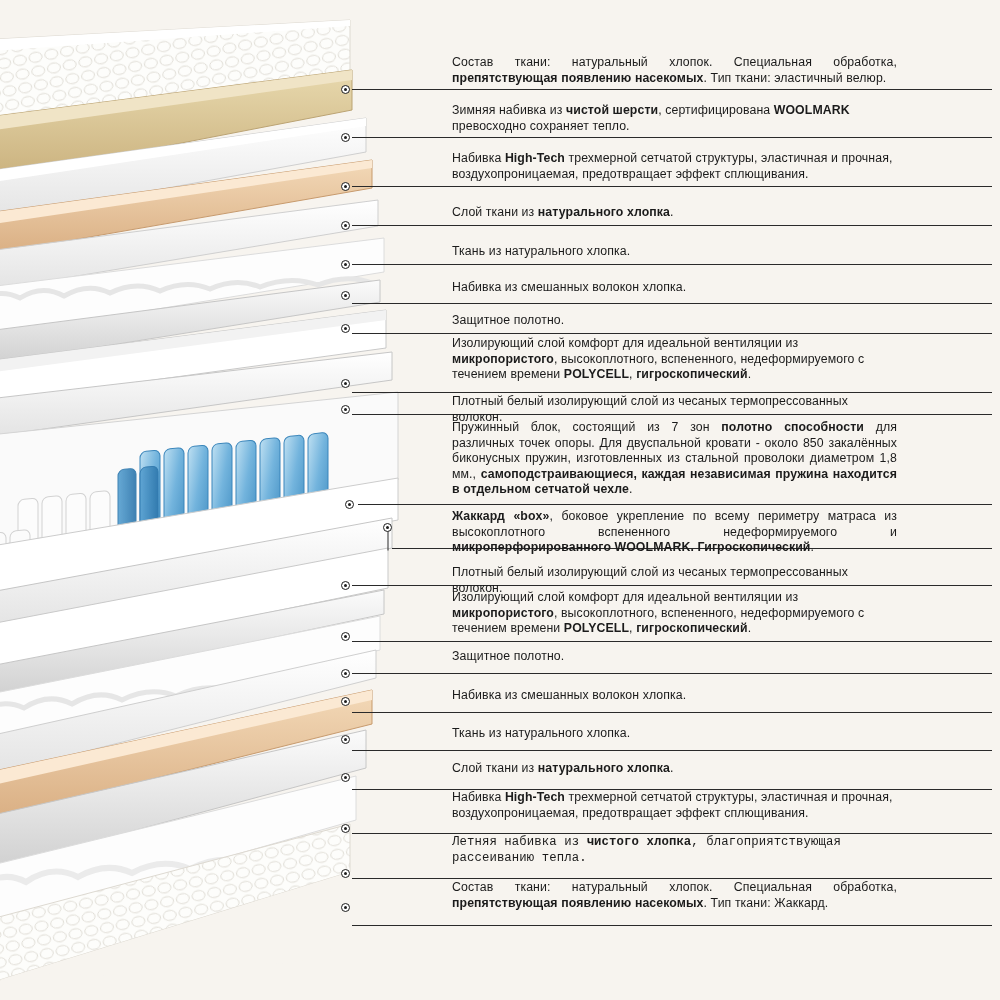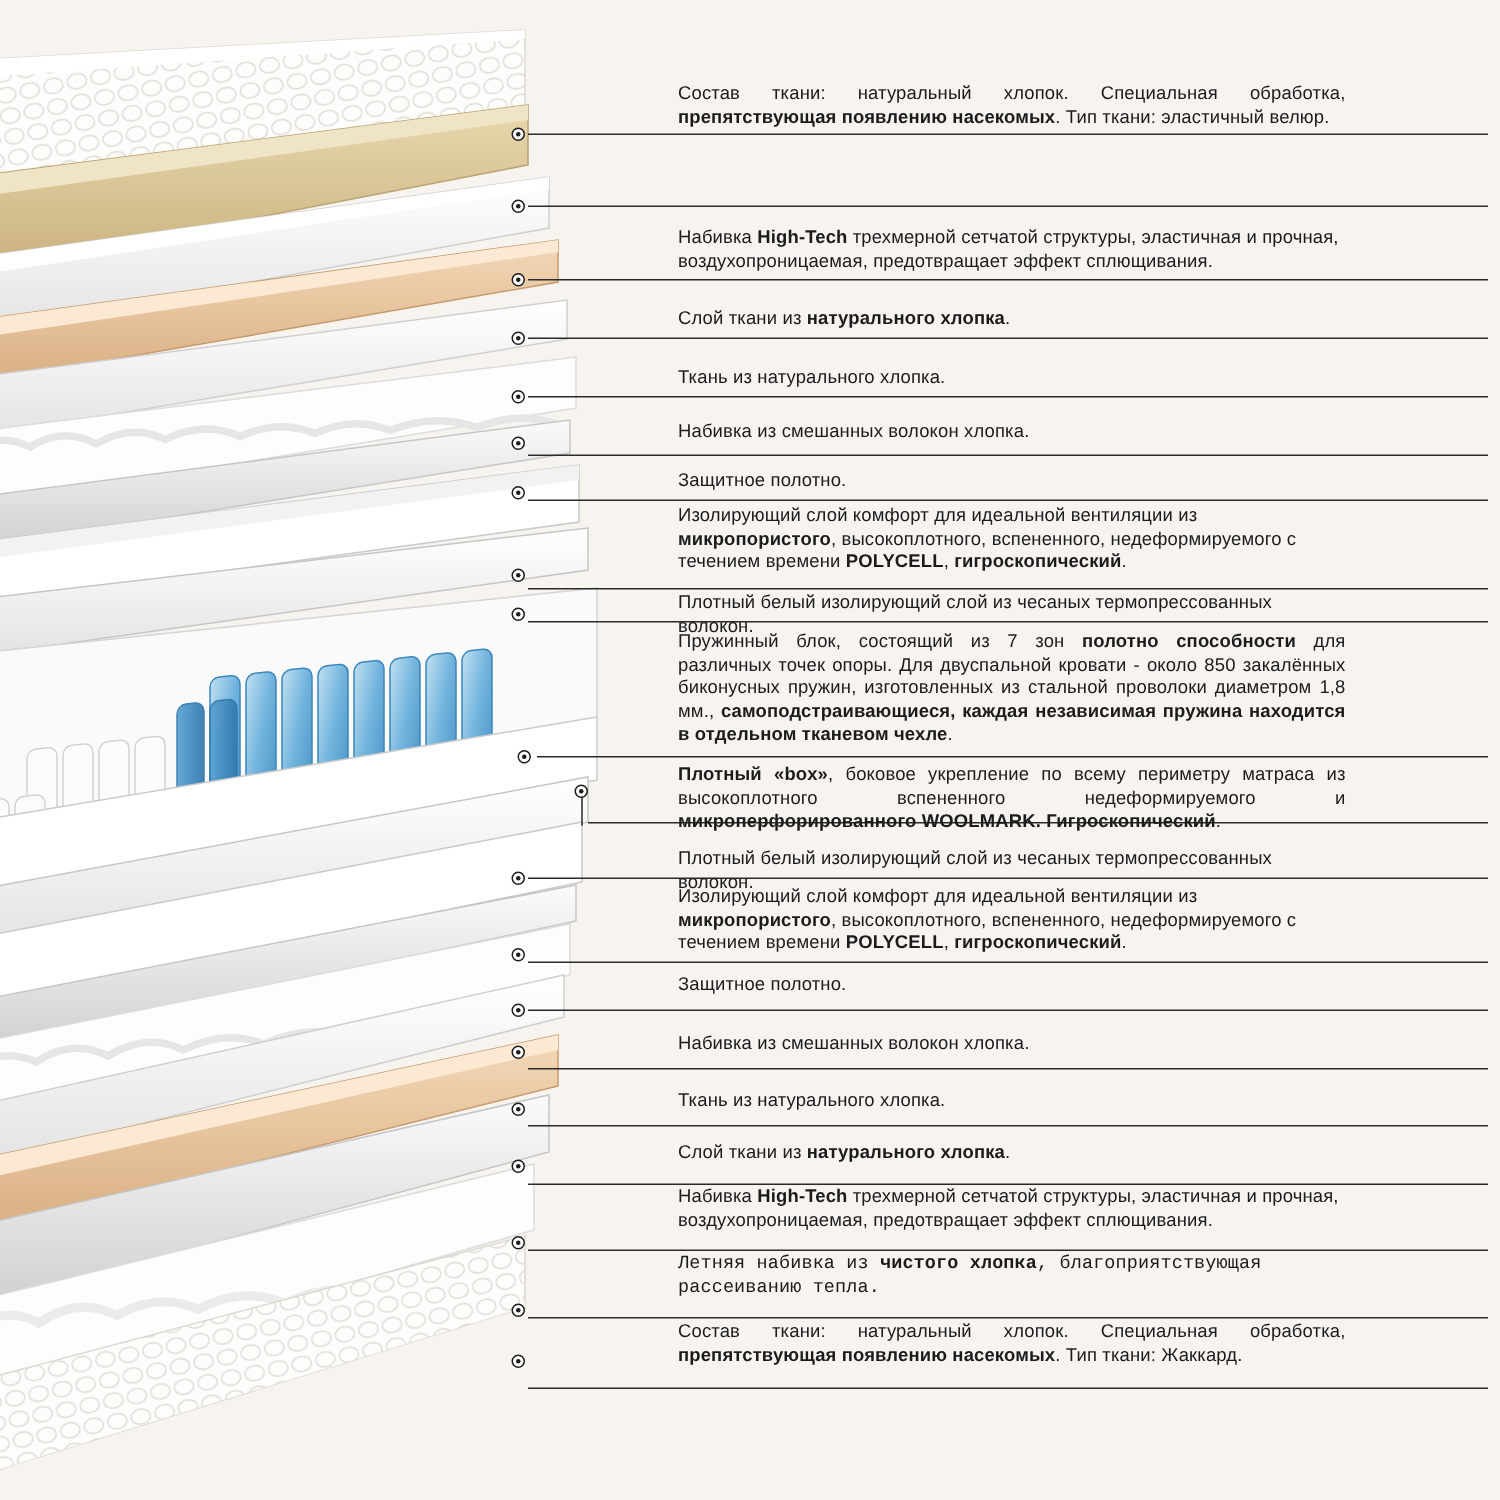--- a/index.html
+++ b/index.html
@@ -230,20 +230,21 @@
       </g>
     </svg>
   </div>
 
   <div class="leader" style="left:352px; top:89px; width:640px;"></div>
   <div class="dot" style="left:341px; top:85px;"></div>
   <div class="note justify" style="left:452px; top:55px; width:445px;">Состав ткани: натуральный хлопок. Специальная обработка, <b>препятствующая появлению насекомых</b>. Тип ткани: эластичный велюр.</div>
 
   <div class="leader" style="left:352px; top:137px; width:640px;"></div>
   <div class="dot" style="left:341px; top:133px;"></div>
+  <div class="note" style="left:452px; top:103px; width:448px;">Зимняя набивка из <b>чистой шерсти</b>, сертифицирована <b>WOOLMARK</b> превосходно сохраняет тепло.</div>
 
   <div class="leader" style="left:352px; top:186px; width:640px;"></div>
   <div class="dot" style="left:341px; top:182px;"></div>
   <div class="note" style="left:452px; top:151px; width:448px;">Набивка <b>High-Tech</b> трехмерной сетчатой структуры, эластичная и прочная, воздухопроницаемая, предотвращает эффект сплющивания.</div>
 
   <div class="leader" style="left:352px; top:225px; width:640px;"></div>
   <div class="dot" style="left:341px; top:221px;"></div>
   <div class="note" style="left:452px; top:205px; width:448px;">Слой ткани из <b>натурального хлопка</b>.</div>
 
   <div class="leader" style="left:352px; top:264px; width:640px;"></div>
@@ -261,26 +262,26 @@
   <div class="leader" style="left:352px; top:392px; width:640px;"></div>
   <div class="dot" style="left:341px; top:379px;"></div>
   <div class="note" style="left:452px; top:336px; width:448px;">Изолирующий слой комфорт для идеальной вентиляции из <b>микропористого</b>, высокоплотного, вспененного, недеформируемого с течением времени <b>POLYCELL</b>, <b>гигроскопический</b>.</div>
 
   <div class="leader" style="left:352px; top:414px; width:640px;"></div>
   <div class="dot" style="left:341px; top:405px;"></div>
   <div class="note" style="left:452px; top:394px; width:448px;">Плотный белый изолирующий слой из чесаных термопрессованных волокон.</div>
 
   <div class="leader" style="left:358px; top:504px; width:634px;"></div>
   <div class="dot" style="left:345px; top:500px;"></div>
-  <div class="note justify" style="left:452px; top:420px; width:445px;">Пружинный блок, состоящий из 7 зон <b>полотно способности</b> для различных точек опоры. Для двуспальной кровати - около 850 закалённых биконусных пружин, изготовленных из стальной проволоки диаметром 1,8 мм., <b>самоподстраивающиеся, каждая независимая пружина находится в отдельном тканевом чехле</b>.</div>
+  <div class="note justify" style="left:452px; top:420px; width:445px;">Пружинный блок, состоящий из 7 зон <b>полотно способности</b> для различных точек опоры. Для двуспальной кровати - около 850 закалённых биконусных пружин, изготовленных из стальной проволоки диаметром 1,8 мм., <b>самоподстраивающиеся, каждая независимая пружина находится в отдельном сетчатой чехле</b>.</div>
 
   <div class="leader" style="left:392px; top:548px; width:600px;"></div>
   <div class="leader-diag" style="left:388px; top:528px; width:22px; transform:rotate(90deg);"></div>
   <div class="dot" style="left:383px; top:523px;"></div>
-  <div class="note justify" style="left:452px; top:509px; width:445px;"><b>Плотный «box»</b>, боковое укрепление по всему периметру матраса из высокоплотного вспененного недеформируемого и <b>микроперфорированного WOOLMARK. Гигроскопический</b>.</div>
+  <div class="note justify" style="left:452px; top:509px; width:445px;"><b>Жаккард «box»</b>, боковое укрепление по всему периметру матраса из высокоплотного вспененного недеформируемого и <b>микроперфорированного WOOLMARK. Гигроскопический</b>.</div>
 
   <div class="leader" style="left:352px; top:585px; width:640px;"></div>
   <div class="dot" style="left:341px; top:581px;"></div>
   <div class="note" style="left:452px; top:565px; width:448px;">Плотный белый изолирующий слой из чесаных термопрессованных волокон.</div>
 
   <div class="leader" style="left:352px; top:641px; width:640px;"></div>
   <div class="dot" style="left:341px; top:632px;"></div>
   <div class="note" style="left:452px; top:590px; width:448px;">Изолирующий слой комфорт для идеальной вентиляции из <b>микропористого</b>, высокоплотного, вспененного, недеформируемого с течением времени <b>POLYCELL</b>, <b>гигроскопический</b>.</div>
 
   <div class="leader" style="left:352px; top:673px; width:640px;"></div>

